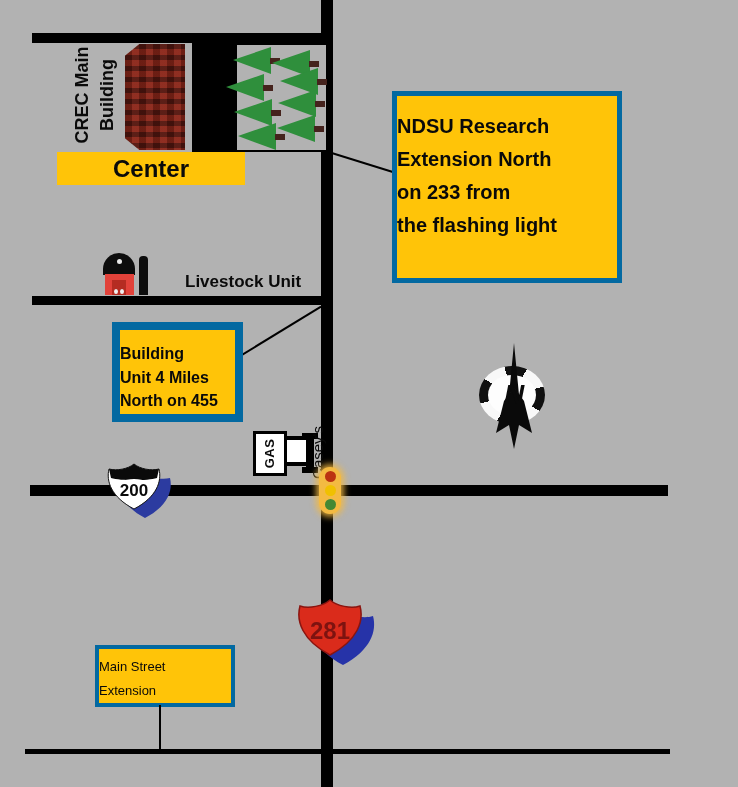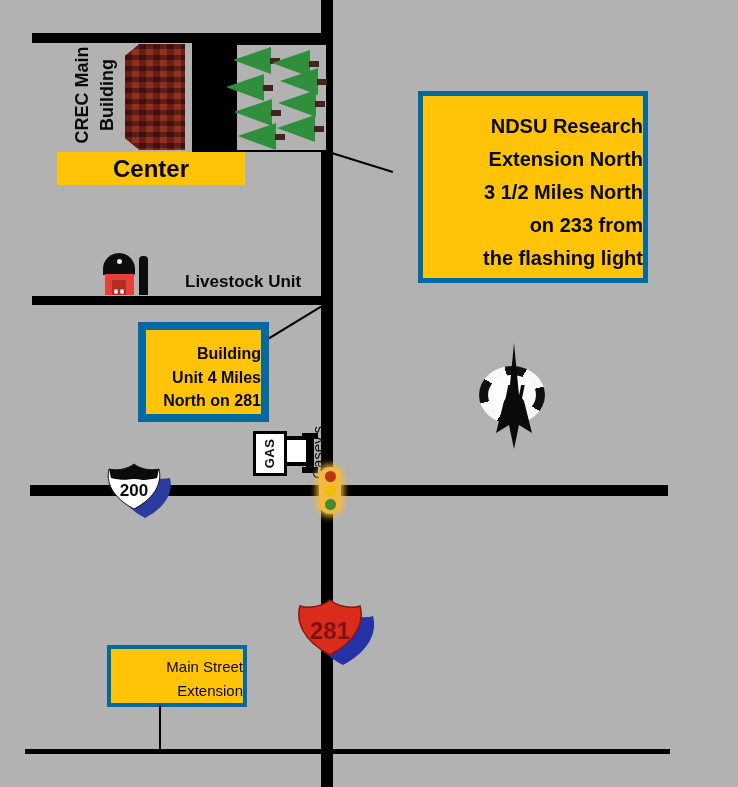--- a/index.html
+++ b/index.html
@@ -25,27 +25,27 @@
       repeating-linear-gradient(90deg, rgba(0,0,0,0.28) 0 7px, rgba(255,255,255,0.04) 7px 14px);
     clip-path:polygon(24% 0,100% 0,100% 100%,24% 100%,0 89%,0 11%);}
   
   .rot{transform:rotate(-90deg);}
   .crec-label{position:absolute;left:41px;top:69px;width:110px;height:52px;
     font-size:18px;font-weight:bold;line-height:25px;text-align:center;}
   .parking-box{position:absolute;left:57px;top:152px;width:188px;height:33px;
     background:#ffc408;text-align:center;line-height:33px;font-size:24px;font-weight:bold;}
   .plain-label{position:absolute;font-weight:bold;font-size:17px;}
   
-  .callout{position:absolute;background:#ffc408;border:8px solid #0369a1;text-align:right;font-weight:bold;margin-left:26px;}
+  .callout{position:absolute;background:#ffc408;border:8px solid #0369a1;text-align:left;font-weight:bold;}
   .ndsu-box{left:392px;top:91px;width:230px;height:192px;border-width:5px;
     font-size:20px;line-height:33px;padding-top:14px;box-sizing:content-box;width:220px;height:164px;}
   .ndsu-box{left:392px;top:91px;width:220px;height:168px;}
   .livestock-box{left:112px;top:322px;width:115px;height:72px;font-size:16px;line-height:23.5px;padding-top:12px;}
-  .main-box{left:81px;top:645px;width:132px;height:48px;border-width:4px;
-    font-weight:400;font-size:15px;line-height:24px;padding-top:6px;}
+  .main-box{left:95px;top:645px;width:132px;height:48px;border-width:4px;
+    font-weight:400;font-size:13px;line-height:24px;padding-top:6px;}
   .leader{position:absolute;height:2px;background:#000;transform-origin:0 0;}
   
   .barn-roof{position:absolute;left:103px;top:253px;width:32px;height:22px;background:#0d0d0d;border-radius:16px 16px 0 0;}
   .barn-dot{position:absolute;left:117px;top:259px;width:5px;height:5px;border-radius:50%;background:#e8e8e8;}
   .barn-body{position:absolute;left:105px;top:274px;width:29px;height:21px;background:#e2423a;}
   .barn-door{position:absolute;left:112px;top:280px;width:14px;height:15px;background:#b52c22;}
   .barn-door-dot{position:absolute;width:4px;height:5px;border-radius:50%;background:#f0f0f0;}
   .silo{position:absolute;left:139px;top:256px;width:9px;height:39px;background:#0d0d0d;border-radius:4px 4px 0 0;}
   
   .gas-sign{position:absolute;left:253px;top:431px;width:28px;height:39px;background:#fff;border:3px solid #000;
@@ -120,39 +120,38 @@
     <div>CREC Main</div>
     <div>Building</div>
   </div>
 
   <div class="parking-box">Center</div>
 
   <div class="leader" style="left:332px;top:152px;width:64px;transform:rotate(17.3deg);"></div>
   <div class="callout ndsu-box">
     <div>NDSU Research</div>
     <div>Extension North</div>
-    <div>3 1/2 Miles North</div>
     <div>on 233 from</div>
     <div>the flashing light</div>
   </div>
 
   <div class="barn-roof"></div>
   <div class="barn-dot"></div>
   <div class="barn-body"></div>
   <div class="barn-door"></div>
   <div class="barn-door-dot" style="left:114px;top:289px;"></div>
   <div class="barn-door-dot" style="left:120px;top:289px;"></div>
   <div class="silo"></div>
   <div class="plain-label" style="left:185px;top:272px;width:145px;">Livestock Unit</div>
 
   <div class="leader" style="left:230px;top:361px;width:106px;transform:rotate(-31.4deg);"></div>
   <div class="callout livestock-box">
     <div>Building</div>
     <div>Unit 4 Miles</div>
-    <div>North on 281</div>
+    <div>North on 455</div>
   </div>
 
   <div class="gas-sign">
     <span class="rot">GAS</span>
   </div>
   <div class="pump-body"></div>
   <div class="pump-bar"></div>
   <div class="pump-cap" style="top:433px;"></div>
   <div class="pump-cap" style="top:467px;"></div>
   <div class="caseys rot">Casey's</div>

